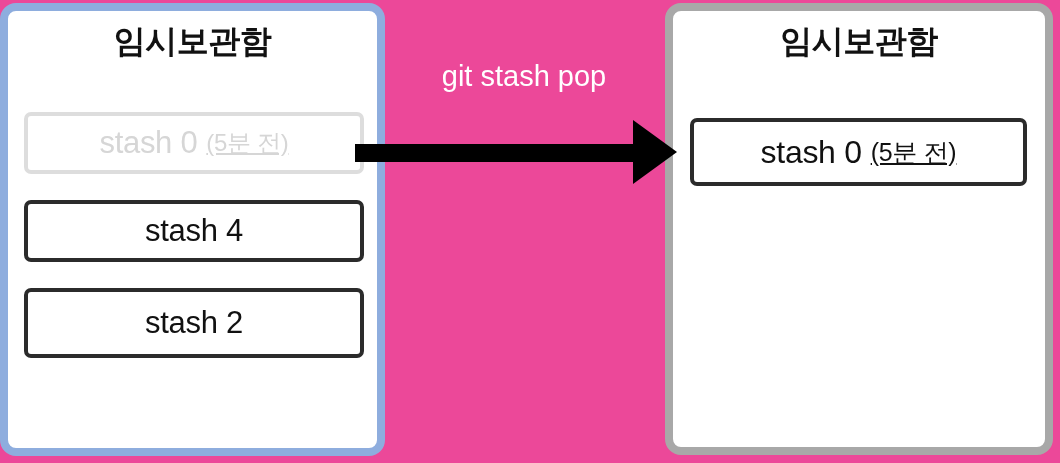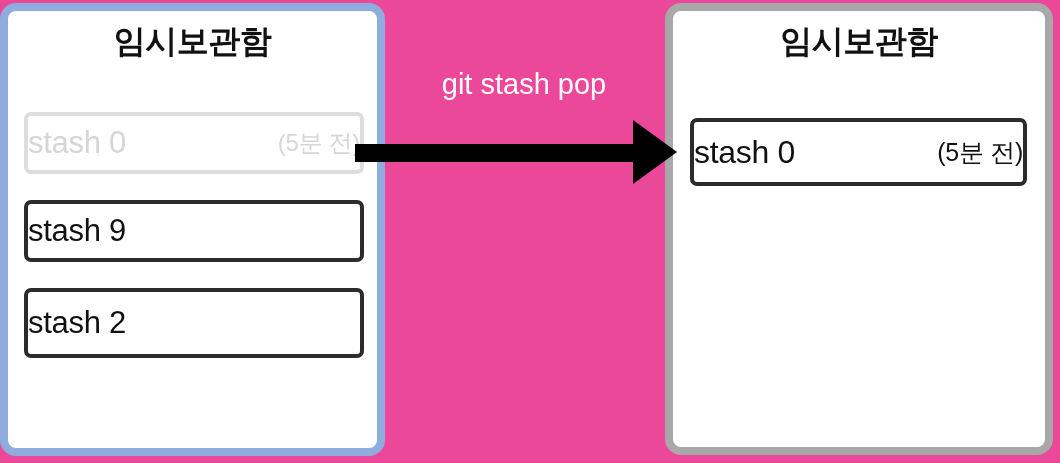--- a/index.html
+++ b/index.html
@@ -53,33 +53,34 @@
 
   
   .stash-box {
     position: absolute;
     box-sizing: border-box;
     background: #ffffff;
     border: 4px solid #2b2b2b;
     border-radius: 7px;
     display: flex;
     align-items: center;
-    justify-content: space-between;
+    justify-content: center;
     white-space: nowrap;
   }
   .stash-box .label-main {
     font-size: 31px;
     color: #111111;
     letter-spacing: -0.3px;
   }
   .stash-box .label-time {
     font-size: 24px;
     color: #111111;
     margin-left: 9px;
     letter-spacing: -0.3px;
+    text-decoration: underline;
   }
 
   .stash-box.faded {
     border-color: #dddddd;
   }
   .stash-box.faded .label-main,
   .stash-box.faded .label-time {
     color: #d6d6d6;
   }
 
@@ -101,21 +102,21 @@
     width: 330px;
     height: 82px;
     pointer-events: none;
   }
   #arrow-svg { display: block; }
 
   
   #arrow-label {
     position: absolute;
     left: 390px;
-    top: 68px;
+    top: 60px;
     width: 268px;
     text-align: center;
     color: #ffffff;
     font-size: 29px;
     letter-spacing: 0px;
     white-space: nowrap;
   }
 </style>
 </head>
 <body>
@@ -125,21 +126,21 @@
   <div class="panel" id="panel-stash"></div>
 
   <div class="panel-title" style="left:0px; width:385px;">임시보관함</div>
 
   <div class="stash-box faded" id="stash-item-0">
     <span class="label-main">stash 0</span>
     <span class="label-time">(5분 전)</span>
   </div>
 
   <div class="stash-box" id="stash-item-1">
-    <span class="label-main">stash 9</span>
+    <span class="label-main">stash 4</span>
   </div>
 
   <div class="stash-box" id="stash-item-2">
     <span class="label-main">stash 2</span>
   </div>
 
   <div class="panel" id="panel-working"></div>
 
   <div class="panel-title" style="left:665px; width:388px;">임시보관함</div>
 

